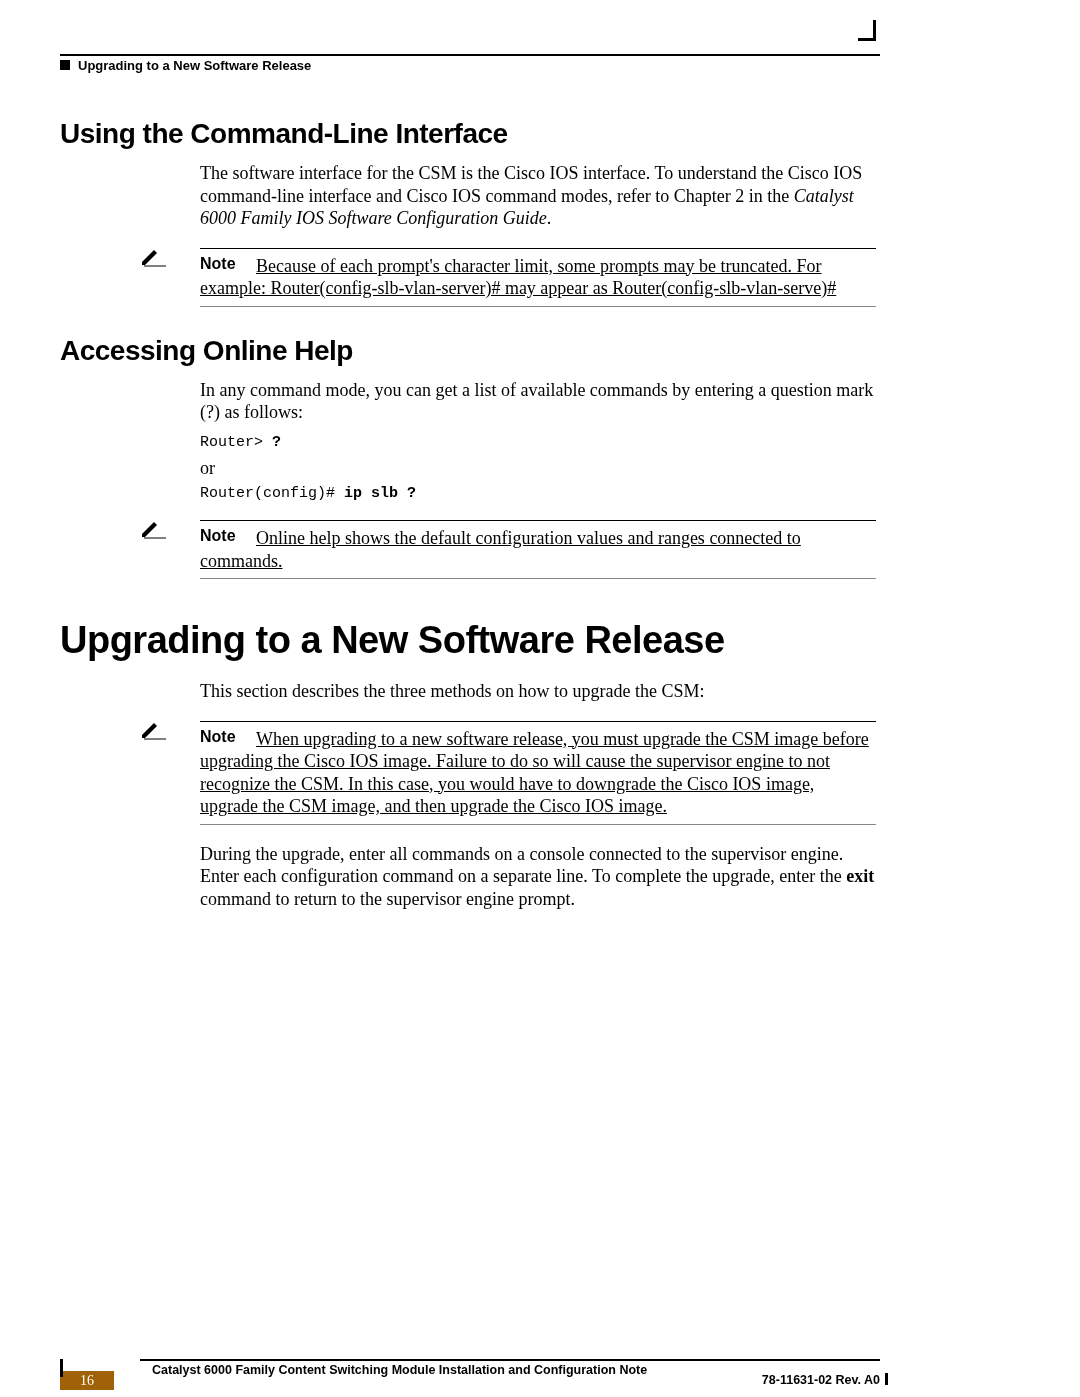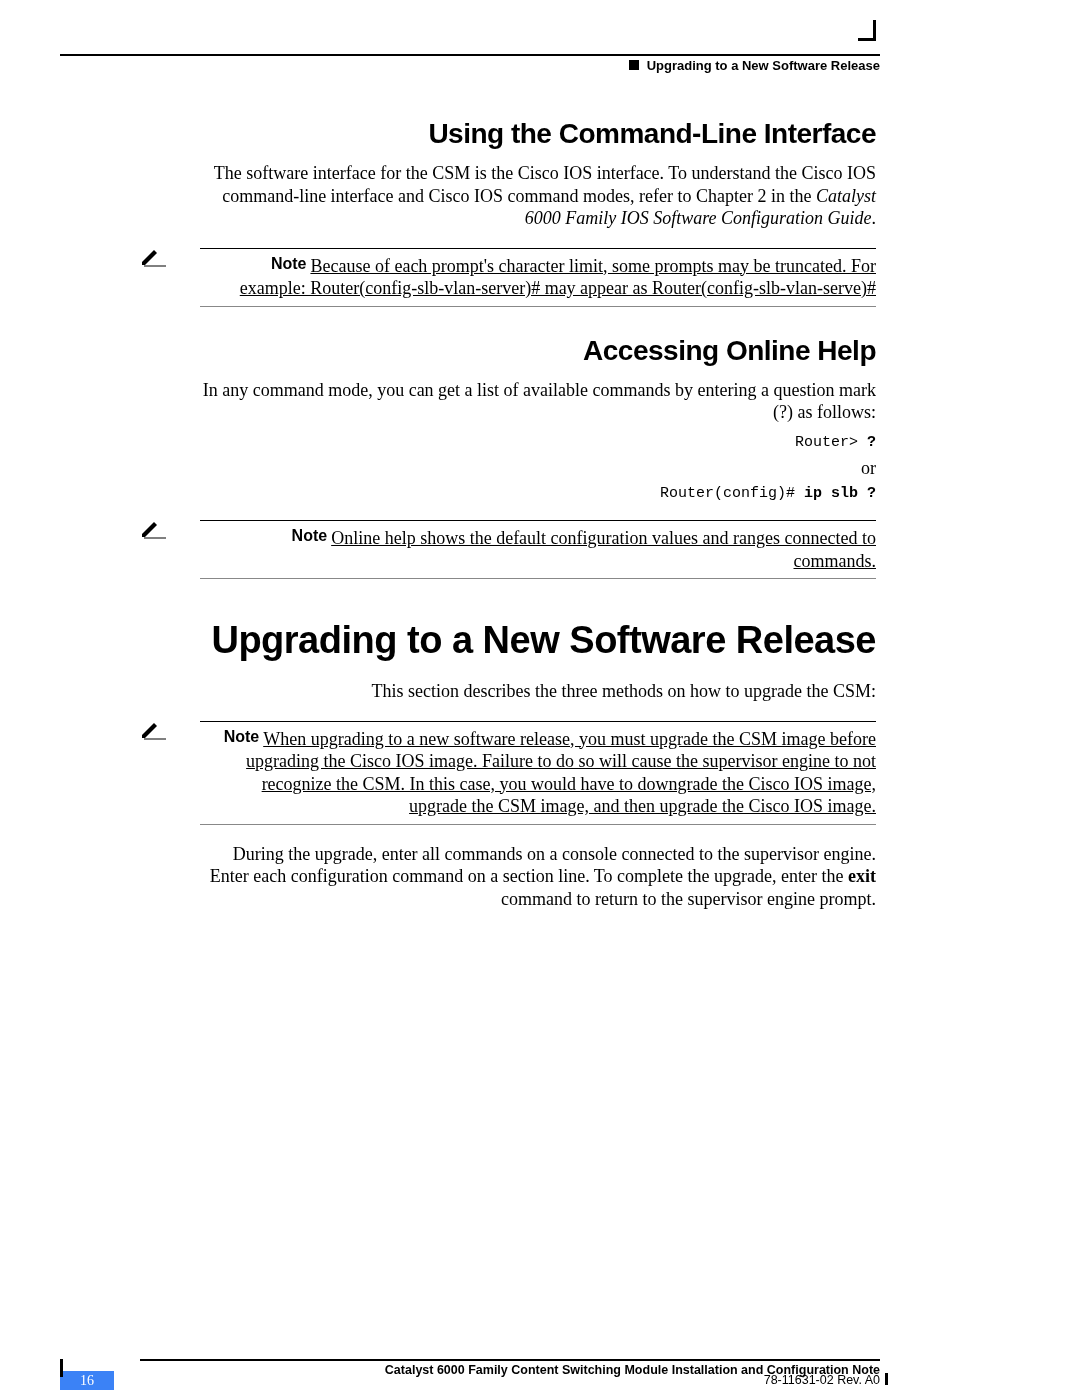--- a/index.html
+++ b/index.html
@@ -9,21 +9,20 @@
     font-family: "Times New Roman", Times, serif;
     color: #000;
     width: 1080px;
   }
   .page {
     position: relative;
     width: 1080px;
     height: 1397px;
     box-sizing: border-box;
     padding: 22px 60px 40px 60px;
-    text-align: right;
   }
   .crop-mark {
     position: absolute;
     background: #000;
   }
   
   .crop-tr-v { width: 3px; height: 18px; top: 20px; right: 204px; }
   .crop-tr-h { height: 3px; width: 18px; top: 38px; right: 204px; }
   
   .running-header {
@@ -157,39 +156,39 @@
     border-top: 2px solid #000;
   }
   .footer-row {
     display: flex;
     align-items: center;
     font-family: Arial, Helvetica, sans-serif;
     font-size: 12.5px;
     font-weight: bold;
   }
   .page-num-box {
-    background: #3b82f6;
+    background: #a16207;
     color: #fff;
     padding: 2px 20px;
     font-size: 14px;
     margin-right: 0;
     margin-top: 8px;
   }
   .footer-title {
     flex: 1;
     padding-left: 12px;
     padding-top: 2px;
   }
   .footer-doc {
     position: absolute;
     right: 0;
     top: 14px;
     font-family: Arial, Helvetica, sans-serif;
     font-size: 12.5px;
-    font-weight: normal;
+    font-weight: bold;
   }
   .footer-bar {
     position: absolute;
     right: -8px;
     top: 14px;
     width: 3px;
     height: 12px;
     background: #000;
   }
   
@@ -276,21 +275,21 @@
         <div class="note-body">
           <div class="note-rule"></div>
           <span class="note-label">Note</span>
           <span class="note-text">When upgrading to a new software release, you must upgrade the CSM image before upgrading the Cisco IOS image. Failure to do so will cause the supervisor engine to not recognize the CSM. In this case, you would have to downgrade the Cisco IOS image, upgrade the CSM image, and then upgrade the Cisco IOS image.</span>
           <div class="note-bottom-rule"></div>
         </div>
       </div>
     </div>
     <div class="body-block" style="margin-top:18px">
       <p class="body">
-        <span>During the upgrade, enter all commands on a console connected to the supervisor engine. Enter each configuration command on a section line. To complete the upgrade, enter the </span><span style="font-weight:bold">exit</span><span> command to return to the supervisor engine prompt.</span>
+        <span>During the upgrade, enter all commands on a console connected to the supervisor engine. Enter each configuration command on a separate line. To complete the upgrade, enter the </span><span style="font-weight:bold">exit</span><span> command to return to the supervisor engine prompt.</span>
       </p>
     </div>
   </div>
 
   <div class="footer">
     <div style="margin-left:80px">
       <div class="footer-rule"></div>
       <div class="footer-row">
         <span class="footer-title">Catalyst 6000 Family Content Switching Module Installation and Configuration Note</span>
       </div>

